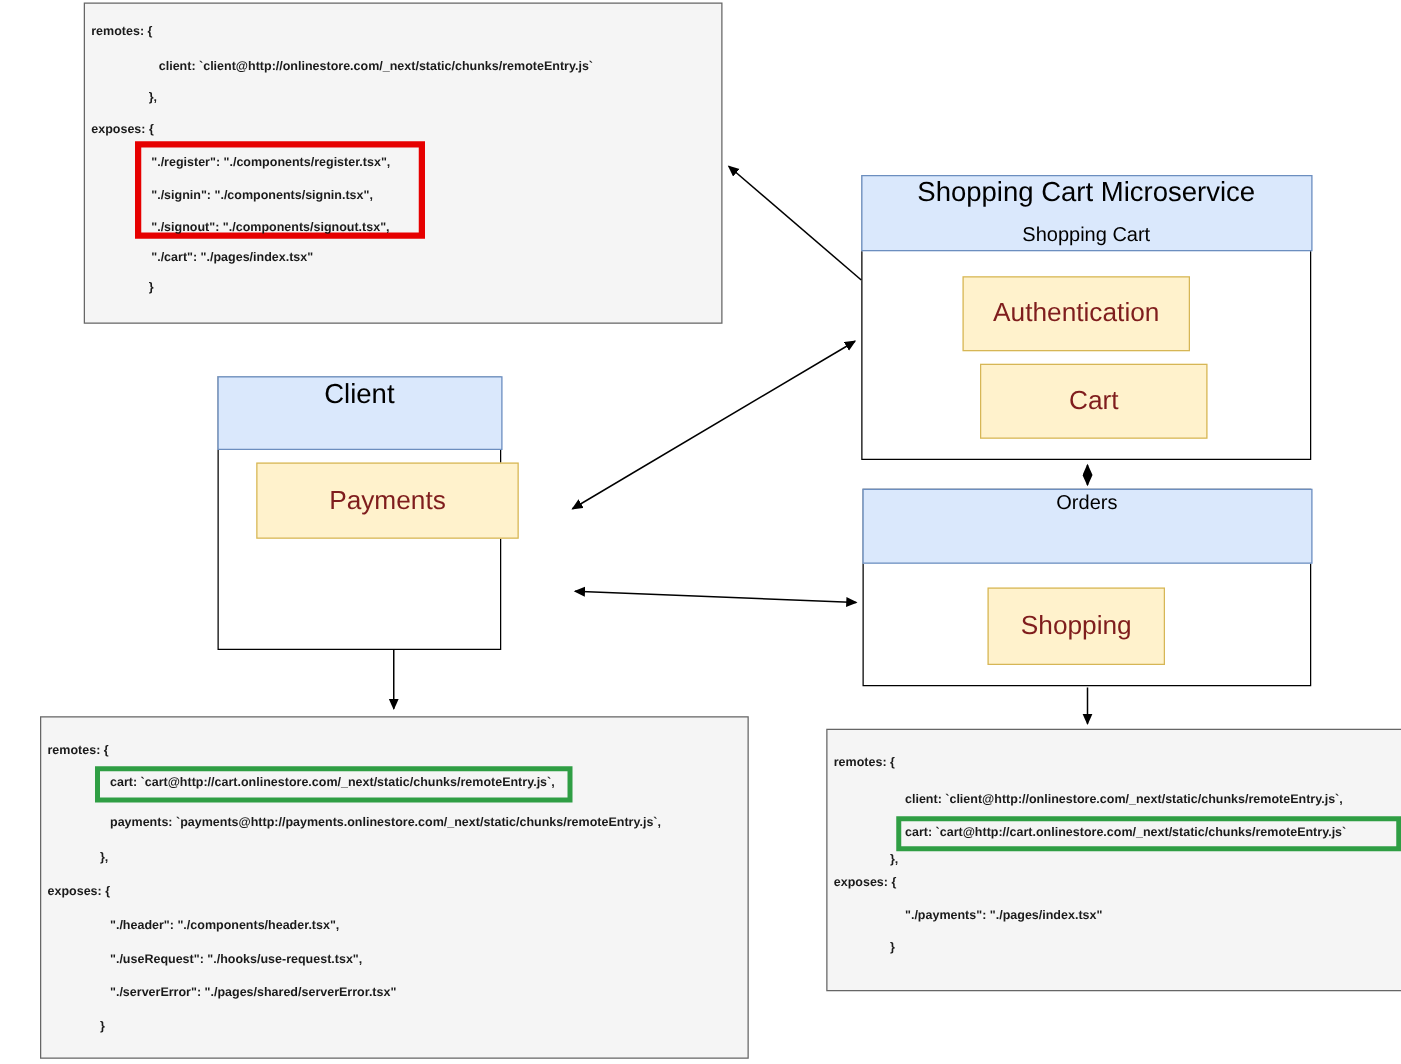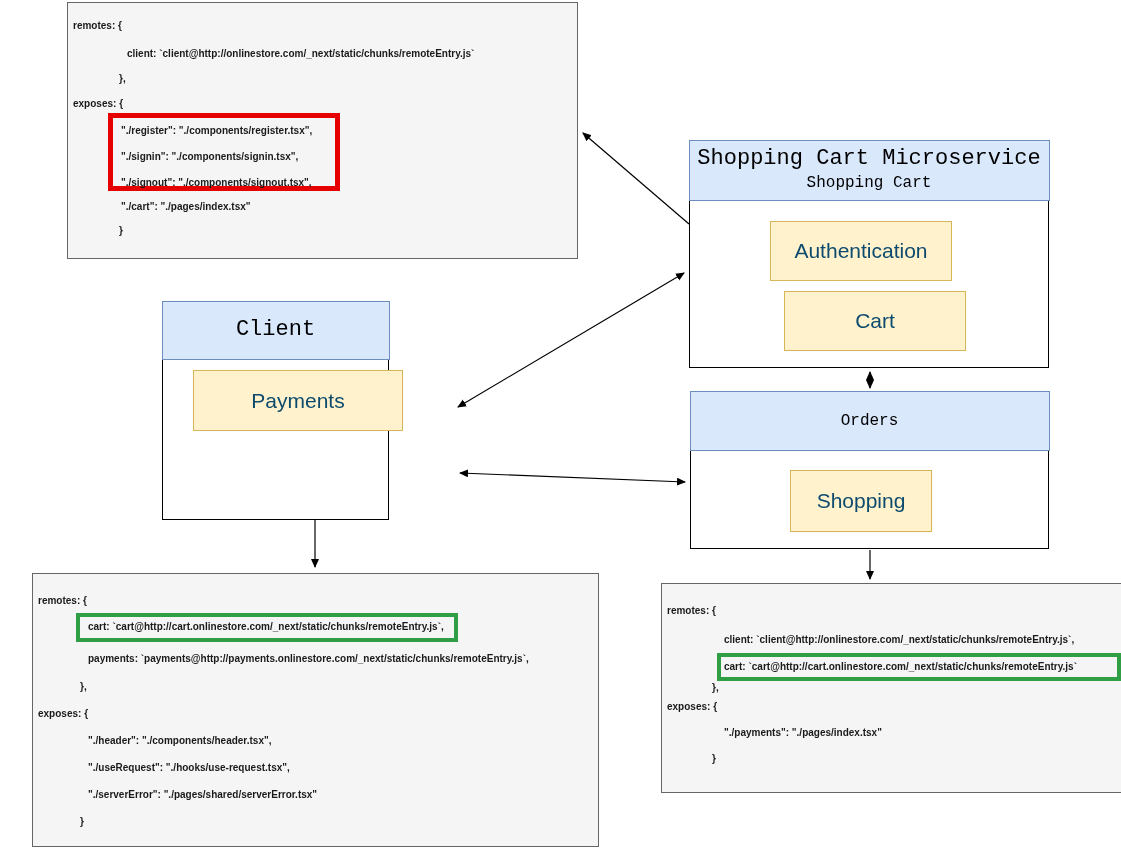--- a/index.html
+++ b/index.html
@@ -25,32 +25,31 @@
   .hl-green{border:4px solid var(--highlight-green,#2f9e44);}
   
   .service{
     position:absolute;box-sizing:border-box;
     background:#ffffff;border:1.5px solid #000000;
   }
   .service-header{
     position:absolute;left:-1.5px;top:-1.5px;right:-1.5px;box-sizing:border-box;
     background:var(--header-fill,#dae8fc);
     border:1px solid var(--header-border,#6c8ebf);
-    display:flex;flex-direction:column;align-items:center;justify-content:center;
+    display:flex;flex-direction:column;align-items:center;justify-content:space-between;
     color:#000;
-    font-family:Liberation Mono, monospace;
   }
   .service-title{font-size:22px;line-height:26px;}
   .service-subtitle{font-size:16px;line-height:22px;}
   .component{
     position:absolute;box-sizing:border-box;
     background:var(--component-fill,#fff2cc);
     border:1px solid var(--component-border,#d6b656);
     display:flex;align-items:center;justify-content:center;
-    font-size:21px;color:#0c4a6e;
+    font-size:21px;color:#7f1d1d;
   }
   .arrows{position:absolute;left:0;top:0;pointer-events:none;}
   .arrows line{stroke:var(--arrow,#000);stroke-width:1.2px;}
 </style>
 </head>
 <body>
 
 <div class="stage">
 
   <div class="code-box" style="left:38px;top:2px;width:511px;height:257px">
@@ -83,21 +82,21 @@
     <div class="hl hl-green" style="left:55px;top:69px;width:404px;height:28px"></div>
     <div class="code-line" style="left:5px;top:20px">remotes: {</div>
     <div class="code-line" style="left:62px;top:49px">client: `client@http://onlinestore.com/_next/static/chunks/remoteEntry.js`,</div>
     <div class="code-line" style="left:62px;top:76px">cart: `cart@http://cart.onlinestore.com/_next/static/chunks/remoteEntry.js`</div>
     <div class="code-line" style="left:50px;top:97px">},</div>
     <div class="code-line" style="left:5px;top:116px">exposes: {</div>
     <div class="code-line" style="left:62px;top:142px">"./payments": "./pages/index.tsx"</div>
     <div class="code-line" style="left:50px;top:168px">}</div>
   </div>
 
-  <div class="service" style="left:133px;top:301px;width:227px;height:219px">
+  <div class="service" style="left:145px;top:301px;width:227px;height:219px">
     <div class="service-header" style="height:59px">
       <div class="service-title">Client</div>
     </div>
     <div class="component" style="left:30px;top:68px;width:210px;height:61px">Payments</div>
   </div>
 
   <div class="service" style="left:660px;top:140px;width:360px;height:228px">
     <div class="service-header" style="height:61px">
       <div class="service-title">Shopping Cart Microservice</div>
       <div class="service-subtitle">Shopping Cart</div>

